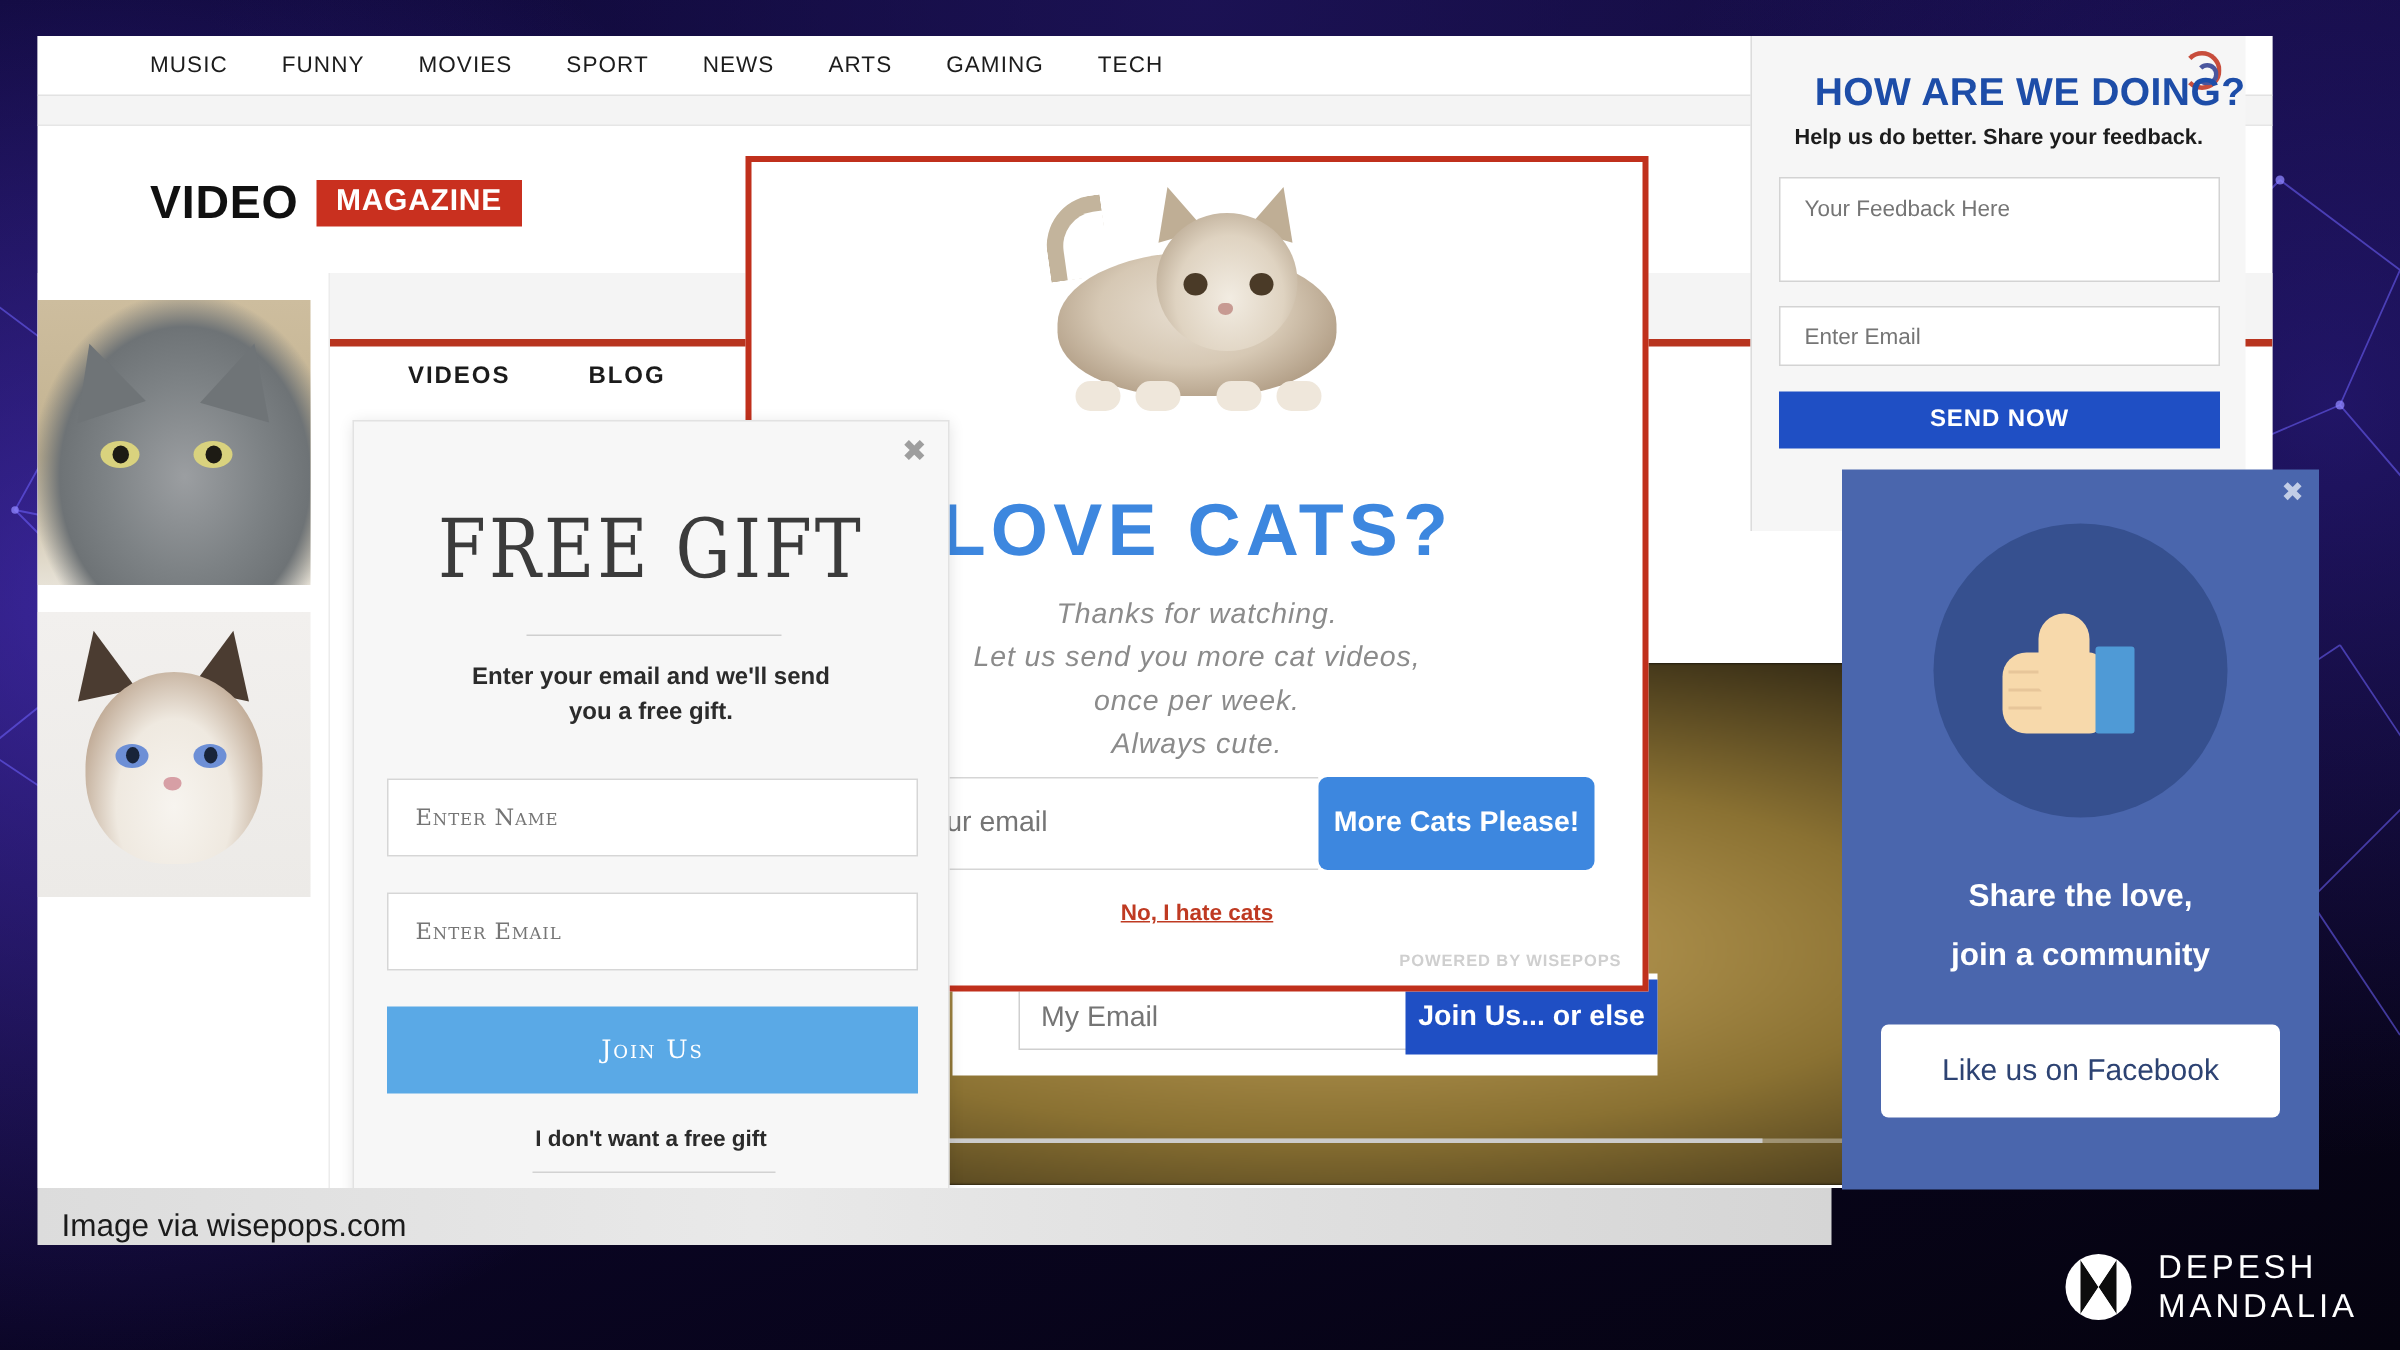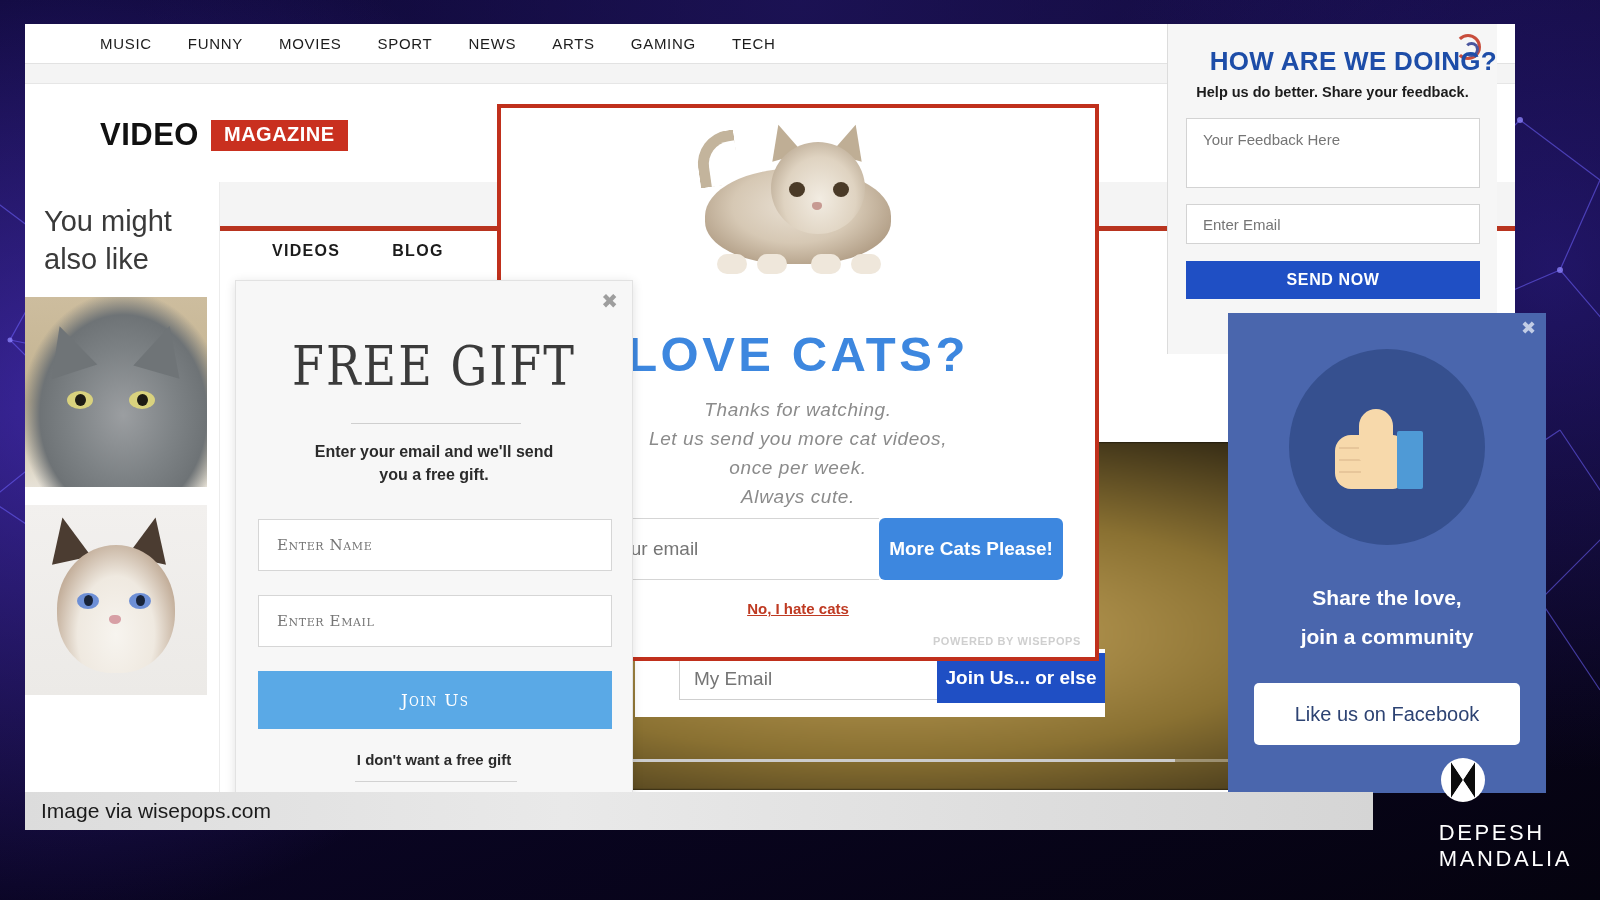--- a/index.html
+++ b/index.html
@@ -346,29 +346,29 @@
   }
   .fbp-btn {
     position: absolute; left: 26px; top: 370px; width: 266px; height: 62px;
     background: #fff; color: #2d4373; border: none; border-radius: 5px;
     font-size: 20px; cursor: pointer; font-family: "Liberation Sans", sans-serif;
   }
   #fbpop .pclose { right: 10px; top: 6px; color: #c2cde6; font-size: 18px; }
 
   
   .caption-strip {
-    position: absolute; left: 25px; top: 792px; width: 1348px; height: 38px;
+    position: absolute; left: 25px; top: 792px; width: 1196px; height: 38px;
     background: linear-gradient(90deg,#dcdcdc 0%, #e9e9e9 40%, #d5d5d5 100%);
-    display: flex; align-items: center; padding-left: 16px;
+    display: flex; align-items: flex-end; padding-left: 16px;
   }
   .caption-strip span { font-size: 21px; color: #1b1b1b; }
 
   .brand {
-    position: absolute; right: 28px; bottom: 28px;
-    display: flex; gap: 16px; flex-direction: column;
+    position: absolute; right: 28px; bottom: 16px;
+    display: flex; align-items: center; gap: 16px;
   }
   .brand-mark { width: 48px; height: 48px; }
   .brand-text { color: #fff; font-size: 22px; font-weight: 400; letter-spacing: 2.6px; line-height: 1.18; }
 </style>
 </head>
 <body>
 
 <div id="stage">
 
   <div class="backdrop">
@@ -415,24 +415,20 @@
       <div class="nav-item">TECH</div>
     </div>
     <div class="topnav-band"></div>
 
     <div class="logo-wrap">
       <div class="logo-word">VIDEO</div>
       <div class="logo-badge">MAGAZINE</div>
     </div>
 
     <div class="side-col">
-      <div class="side-title">
-        <div>You might</div>
-        <div>also like</div>
-      </div>
       <div class="thumb t1">
         <div class="eye l"></div>
         <div class="eye r"></div>
       </div>
       <div class="thumb t2">
         <div class="gc-ear l"></div>
         <div class="gc-ear r"></div>
         <div class="gc-head"></div>
         <div class="gc-eye l"></div>
         <div class="gc-eye r"></div>

